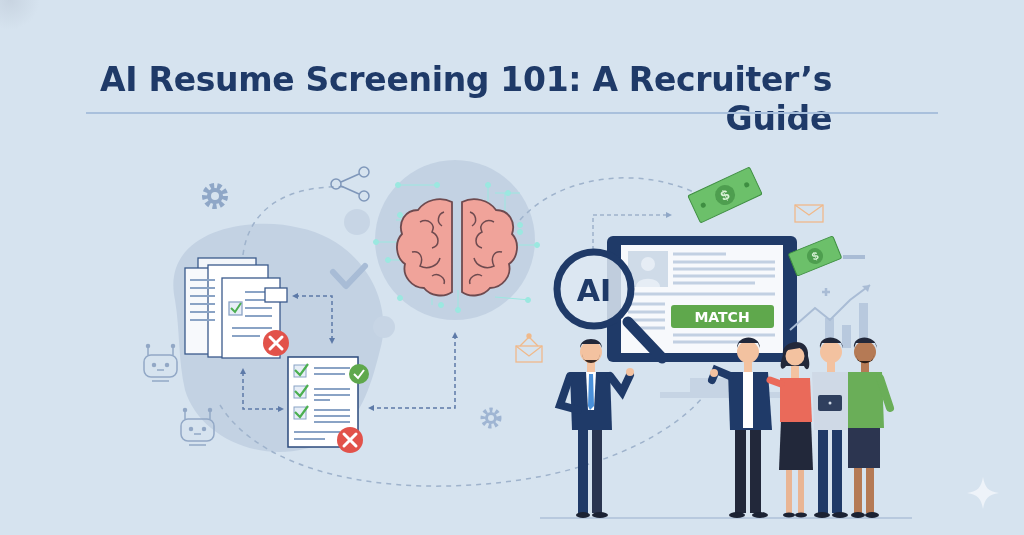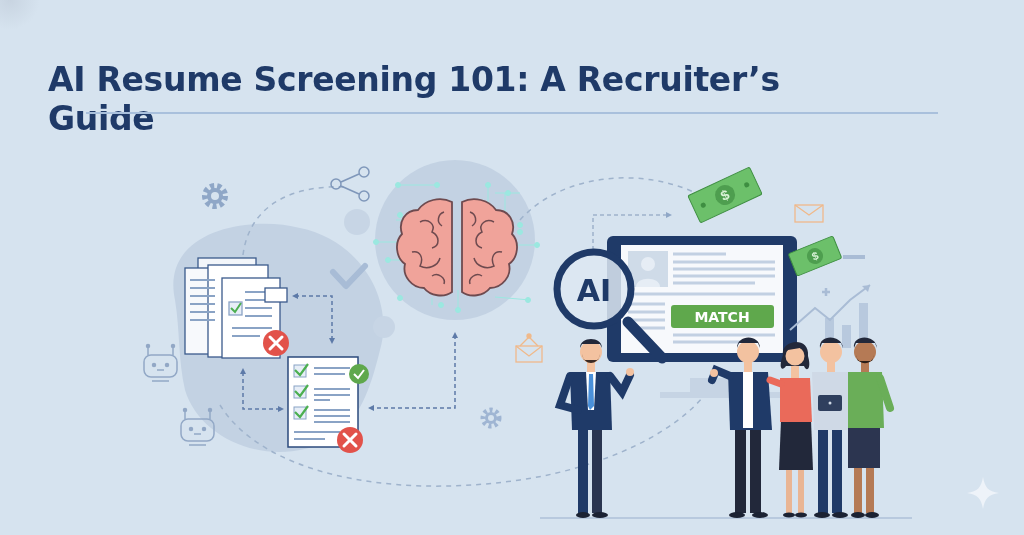--- a/index.html
+++ b/index.html
@@ -1,18 +1,18 @@
 <!DOCTYPE html>
 <html><head>
 <meta charset="utf-8">
 <style>
   html,body{margin:0;padding:0;}
   body{width:1024px;height:535px;overflow:hidden;background:#d6e3ef;font-family:"Liberation Sans",sans-serif;position:relative;}
   .canvas{position:absolute;left:0;top:0;width:1024px;height:535px;}
-  .title{position:absolute;left:0;width:832px;top:60px;text-align:left;font-family:"DejaVu Sans","Liberation Sans",sans-serif;font-weight:bold;font-size:33px;color:#1f3a68;letter-spacing:-0.3px;padding-left:48px;}
+  .title{position:absolute;left:0;width:832px;top:60px;text-align:right;font-family:"DejaVu Sans","Liberation Sans",sans-serif;font-weight:bold;font-size:33px;color:#1f3a68;letter-spacing:-0.3px;}
   .title-rule{position:absolute;left:86px;top:112px;width:852px;height:2px;background:#a9c0dc;}
   .corner-glow{position:absolute;left:-20px;top:-30px;width:60px;height:60px;border-radius:50%;background:radial-gradient(circle,#c8d4e1 0%,rgba(214,227,239,0) 70%);}
   svg{position:absolute;left:0;top:0;}
   .match-label{font-family:"DejaVu Sans","Liberation Sans",sans-serif;font-weight:bold;}
   .ai-label{font-family:"DejaVu Sans","Liberation Sans",sans-serif;font-weight:bold;}
 </style>
 </head>
 <body>
 
 <div class="canvas">

